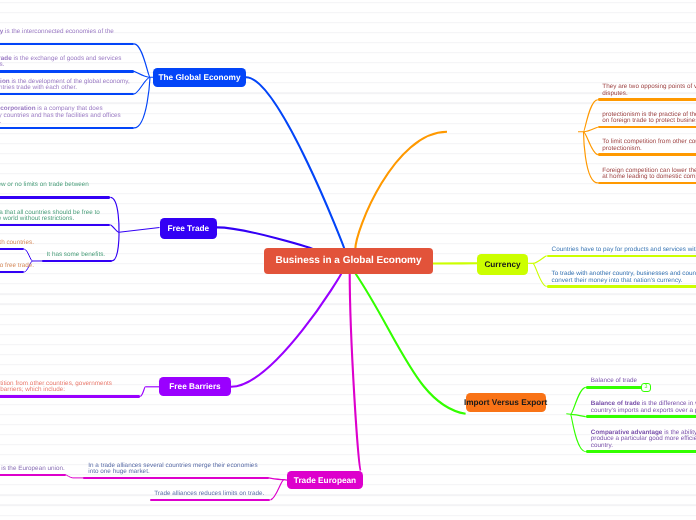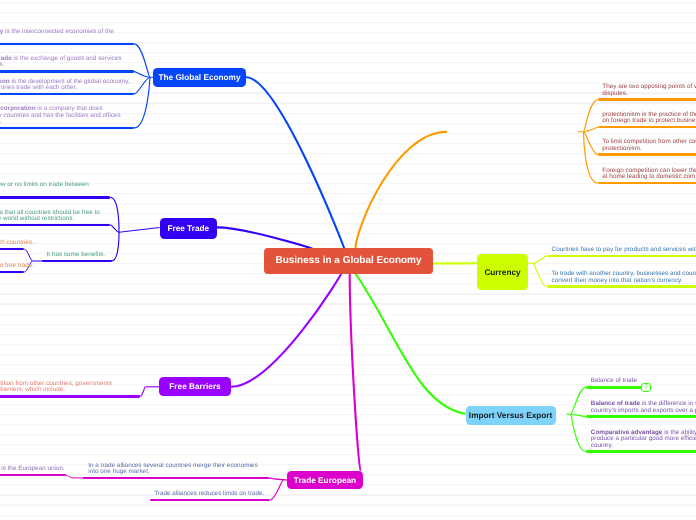--- a/index.html
+++ b/index.html
@@ -174,24 +174,24 @@
   <div class="leaf" style="color:#d68a5a;">
       <div class="ln" style="left:-52.00px;top:263.10px;"><span>Lower prices due to free trade.</span></div>
       <div class="bar" style="left:-71.70px;top:270.75px;width:96.00px;background:#3300f5;"></div>
     </div>
   <div class="node center" style="left:264.00px;top:248.00px;width:169.00px;height:25.50px;background:#e2533a;color:#ffffff;">
       <span>Business in a Global Economy</span>
     </div>
   <div class="node branch" style="left:153.00px;top:67.50px;width:93.00px;height:19.50px;background:#0345f8;color:#ffffff;">
       <span>The Global Economy</span>
     </div>
-  <div class="node branch" style="left:477.00px;top:254.00px;width:51.00px;height:36px;background:#ccff00;color:#1a1a1a;">
+  <div class="node branch" style="left:477.00px;top:254.00px;width:51.00px;height:21px;background:#ccff00;color:#1a1a1a;">
       <span>Currency</span>
     </div>
-  <div class="node branch" style="left:465.60px;top:406px;width:90px;height:19.00px;background:#7dd3fc;color:#1a1a1a;">
+  <div class="node branch" style="left:465.60px;top:393px;width:80px;height:19.00px;background:#f97316;color:#1a1a1a;">
       <span>Import Versus Export</span>
     </div>
   <div class="node branch" style="left:287.00px;top:470.90px;width:76.00px;height:18.50px;background:#dd00cc;color:#ffffff;">
       <span>Trade European</span>
     </div>
   <div class="node branch" style="left:159.00px;top:377.30px;width:72.00px;height:19.00px;background:#9a00ff;color:#ffffff;">
       <span>Free Barriers</span>
     </div>
   <div class="node branch" style="left:159.50px;top:218.20px;width:57.50px;height:21px;background:#3300f5;color:#ffffff;">
       <span>Free Trade</span>

